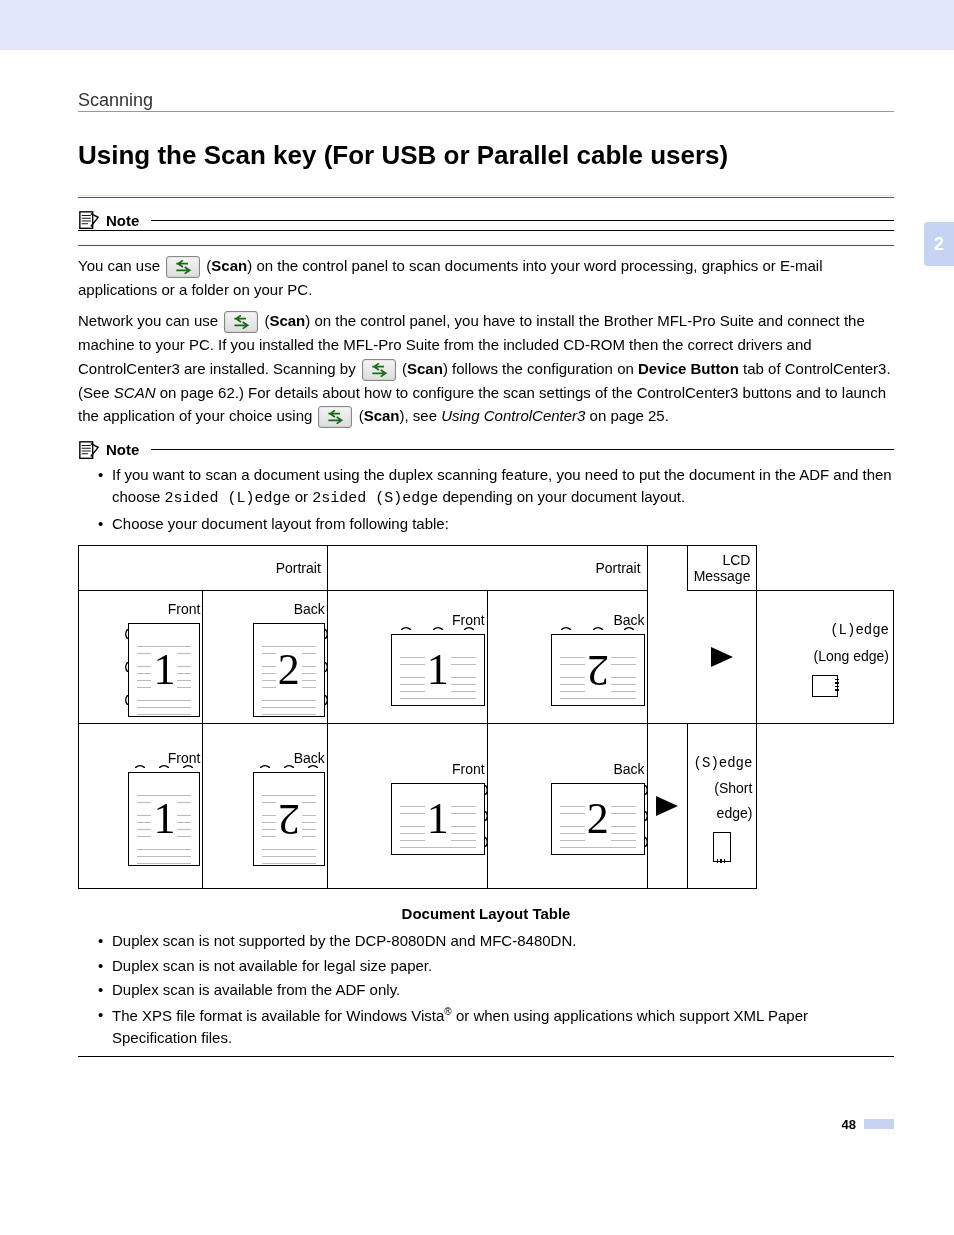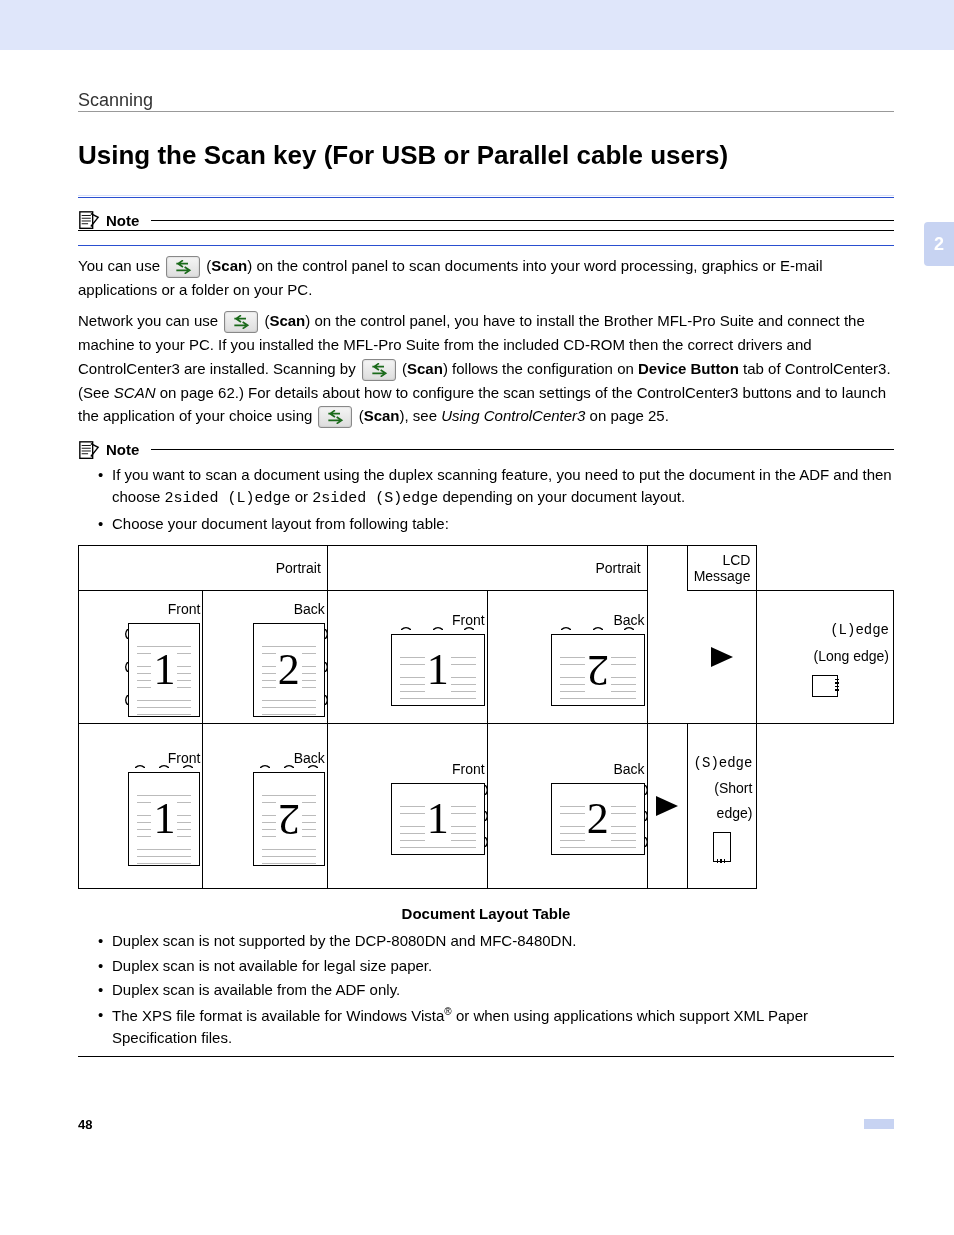--- a/index.html
+++ b/index.html
@@ -147,21 +147,21 @@
   }
   .mini-icon.short { width: 18px; height: 30px; }
   .mini-dots-r { position:absolute; right:-2px; top:3px; bottom:3px; width:4px;
     background: repeating-linear-gradient(to bottom, #000 0 1.2px, transparent 1.2px 3.5px); }
   .mini-dots-b { position:absolute; left:3px; right:3px; bottom:-2px; height:4px;
     background: repeating-linear-gradient(to right, #000 0 1.2px, transparent 1.2px 3.5px); }
   .caption { text-align:center; font-weight:bold; margin: 16px 0 8px; }
   sup { font-size: 10px; }
   .footer {
     margin-top: 60px;
-    display:flex; justify-content:space-between; align-items:center;
+    display:flex; justify-content:flex-end; align-items:center;
     gap: 8px;
   }
   .footer-num { font-weight:bold; font-size: 13px; }
   .footer-bar { width: 30px; height: 10px; background:#c7d3f2; }
 </style>
 </head>
 <body>
 
 <div class="top-band"></div>
 

